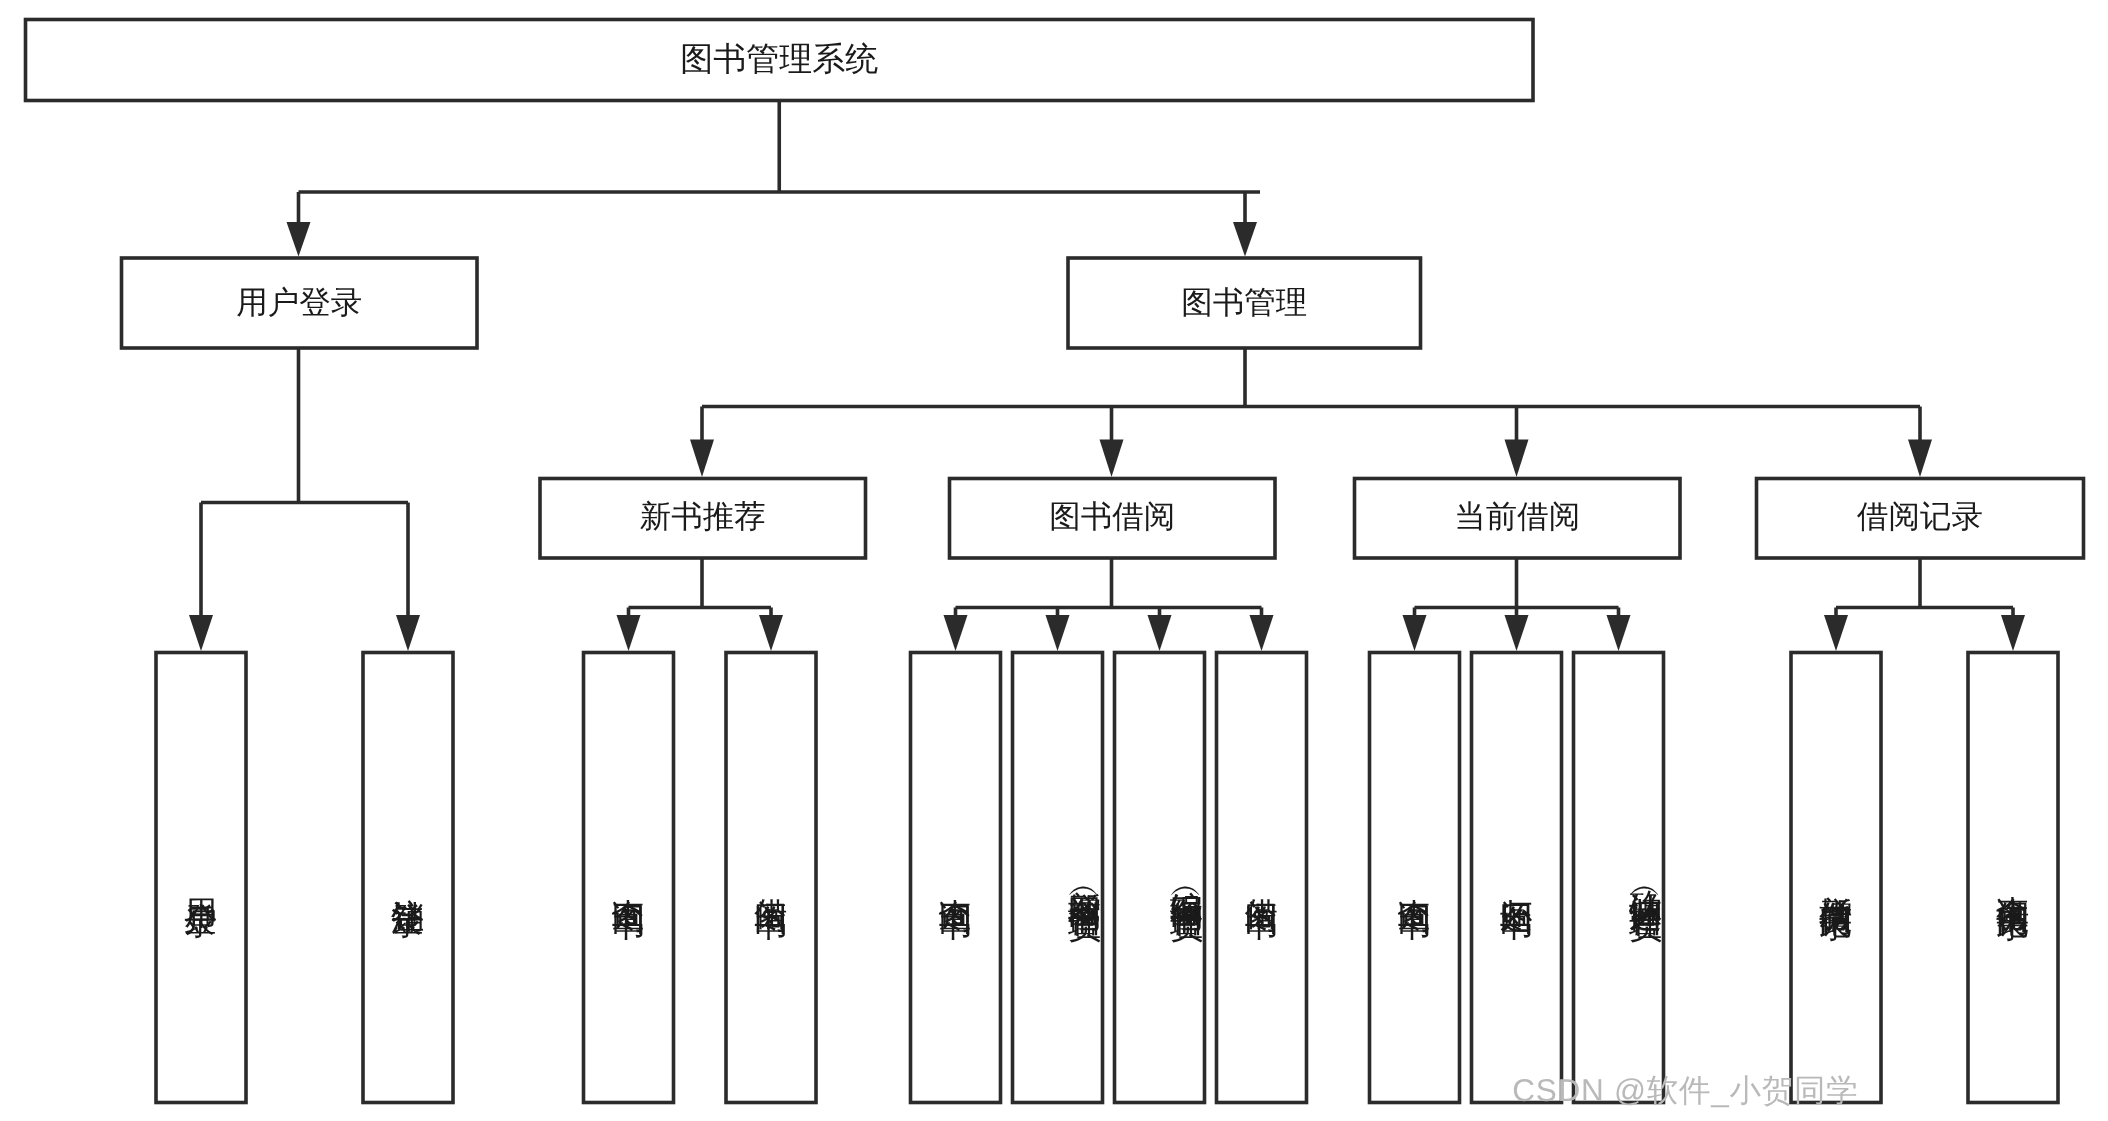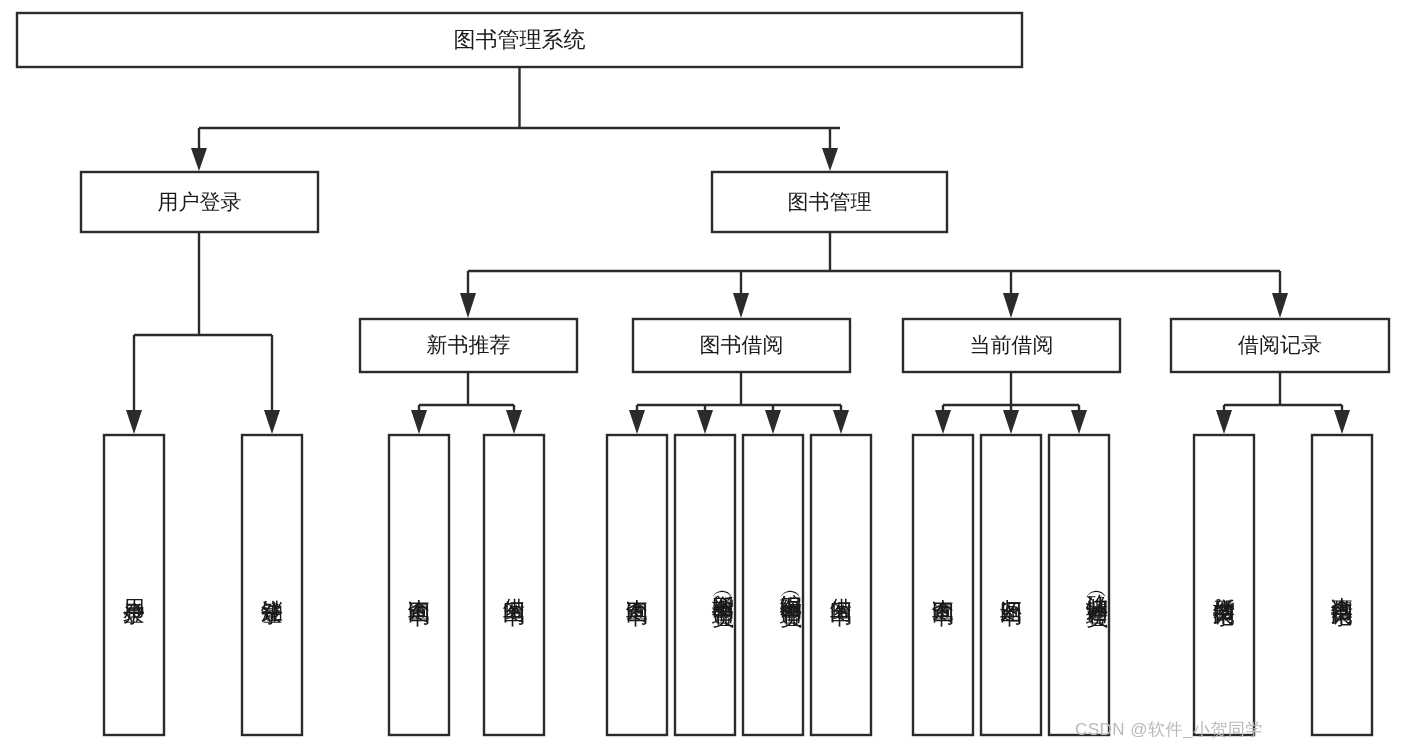--- a/index.html
+++ b/index.html
@@ -11,21 +11,20 @@
     width: 1405px;
     height: 747px;
     font-family: "Liberation Sans", "DejaVu Sans", sans-serif;
     overflow: hidden;
   }
   #diagram-root {
     position: relative;
     width: 1253px;
     height: 747px;
     background: #ffffff;
-    padding-left: 24px;
   }
   svg#flow {
     position: absolute;
     left: 0;
     top: 0;
     width: 1405px;
     height: 747px;
   }
   .node-rect {
     fill: #ffffff;
@@ -65,21 +64,21 @@
     justify-content: center;
     text-align: center;
     white-space: nowrap;
     pointer-events: none;
   }
   .watermark {
     position: absolute;
     right: 14px;
     bottom: 6px;
     font-family: "Liberation Sans", "DejaVu Sans", sans-serif;
-    font-size: 17px;
+    font-size: 21px;
     color: #b9b9b9;
     letter-spacing: 0.5px;
     white-space: nowrap;
   }
 </style>
 </head>
 <body>
 
 <div id="diagram-root">
 

